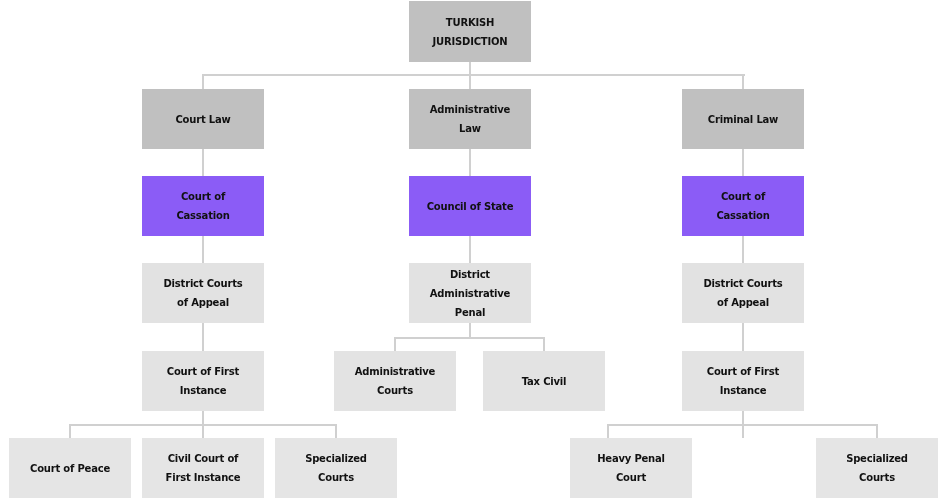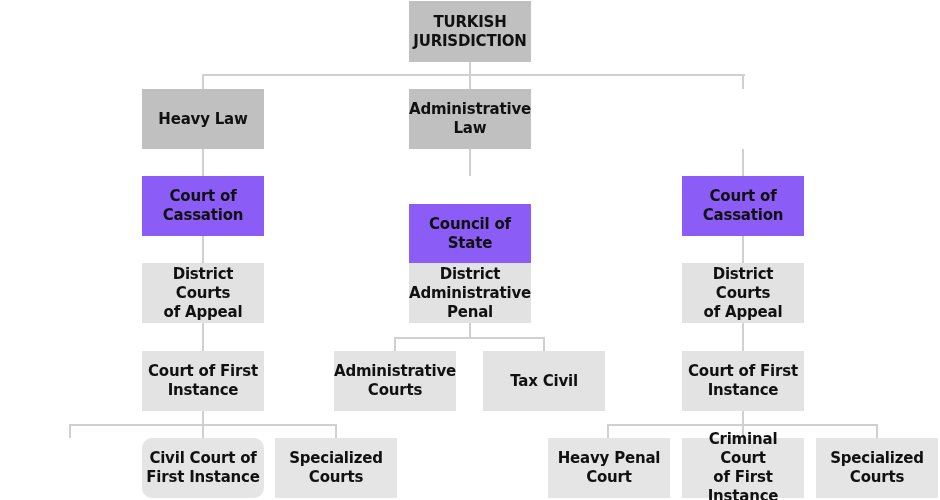--- a/index.html
+++ b/index.html
@@ -17,21 +17,21 @@
     }
     .node {
       position: absolute;
       width: 122px;
       height: 60px;
       display: flex;
       align-items: center;
       justify-content: center;
       text-align: center;
       font-weight: bold;
-      font-size: 15px;
+      font-size: 10px;
       line-height: 19px;
       color: #111111;
       box-sizing: border-box;
       padding: 0 3px;
       white-space: pre-line;
       letter-spacing: -0.2px;
     }
     .lvl0 { background: #c0c0c0; }
     .lvl1 { background: #c0c0c0; }
     .lvl2 { background: #8b5cf6; }
@@ -77,51 +77,51 @@
   <div class="vline" style="left:742px; top:323px; height:28px;"></div>
   <div class="vline" style="left:742px; top:411px; height:14px;"></div>
   <div class="hline" style="left:607px; top:424px; width:271px;"></div>
   <div class="vline" style="left:607px; top:424px; height:14px;"></div>
   <div class="vline" style="left:742px; top:424px; height:14px;"></div>
   <div class="vline" style="left:876px; top:424px; height:14px;"></div>
 
   <div class="node lvl0" style="left:409px; top:1px; width:122px; height:61px;">TURKISH
 JURISDICTION</div>
 
-  <div class="node lvl1" style="left:142px; top:89px;">Heavy Law</div>
+  <div class="node lvl1" style="left:142px; top:89px;">Court Law</div>
   <div class="node lvl1" style="left:409px; top:89px;">Administrative
 Law</div>
+  <div class="node lvl1" style="left:682px; top:89px;">Criminal Law</div>
 
   <div class="node lvl2" style="left:142px; top:176px;">Court of
 Cassation</div>
-  <div class="node lvl2" style="left:409px; top:176px;margin-top:28px;">Council of State</div>
+  <div class="node lvl2" style="left:409px; top:176px;">Council of State</div>
   <div class="node lvl2" style="left:682px; top:176px;">Court of
 Cassation</div>
 
   <div class="node lvl3" style="left:142px; top:263px;">District Courts
 of Appeal</div>
   <div class="node lvl3" style="left:409px; top:263px;">District
 Administrative
 Penal</div>
   <div class="node lvl3" style="left:682px; top:263px;">District Courts
 of Appeal</div>
 
   <div class="node lvl4" style="left:142px; top:351px;">Court of First
 Instance</div>
   <div class="node lvl4" style="left:334px; top:351px;">Administrative
 Courts</div>
   <div class="node lvl4" style="left:483px; top:351px;">Tax Civil</div>
   <div class="node lvl4" style="left:682px; top:351px;">Court of First
 Instance</div>
 
-  <div class="node lvl5" style="left:142px; top:438px;border-radius:10px;">Civil Court of
+  <div class="node lvl5" style="left:9px; top:438px;">Court of Peace</div>
+  <div class="node lvl5" style="left:142px; top:438px;">Civil Court of
 First Instance</div>
   <div class="node lvl5" style="left:275px; top:438px;">Specialized
 Courts</div>
 
-  <div class="node lvl5" style="left:548px; top:438px;">Heavy Penal
+  <div class="node lvl5" style="left:570px; top:438px;">Heavy Penal
 Court</div>
-  <div class="node lvl5" style="left:682px; top:438px;">Criminal Court
-of First Instance</div>
   <div class="node lvl5" style="left:816px; top:438px;">Specialized
 Courts</div>
 
 </div>
 
 </body></html>

